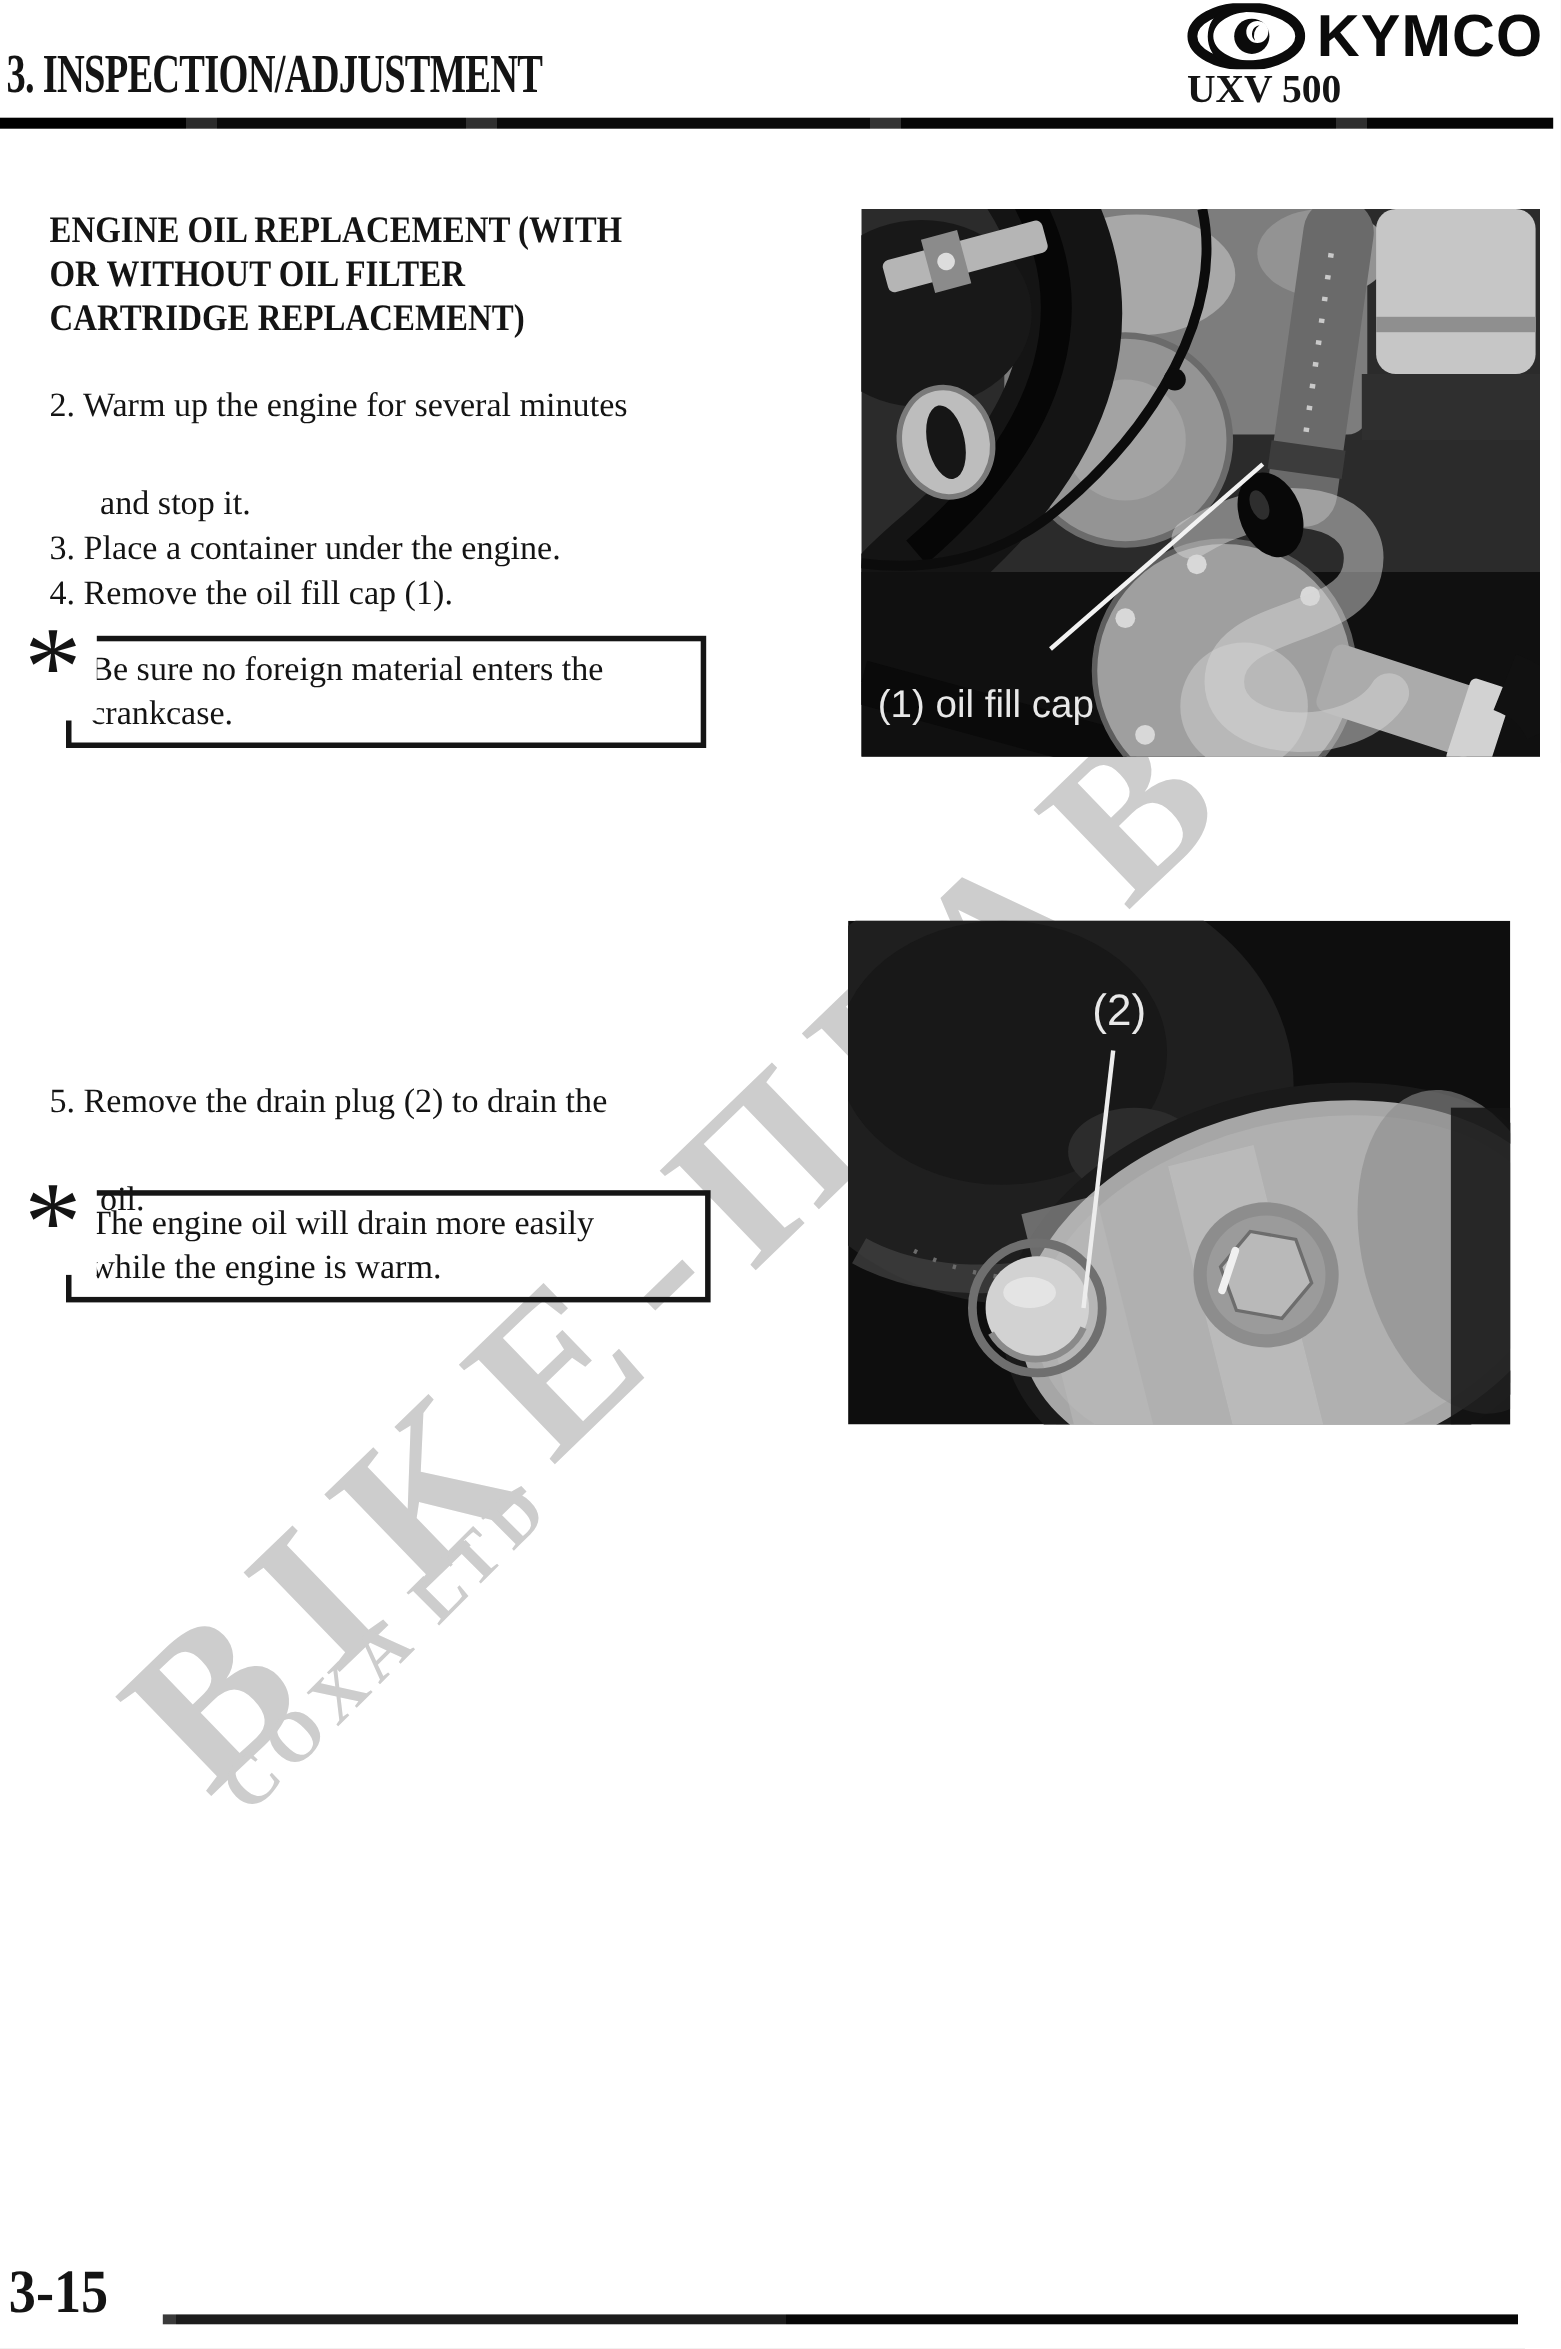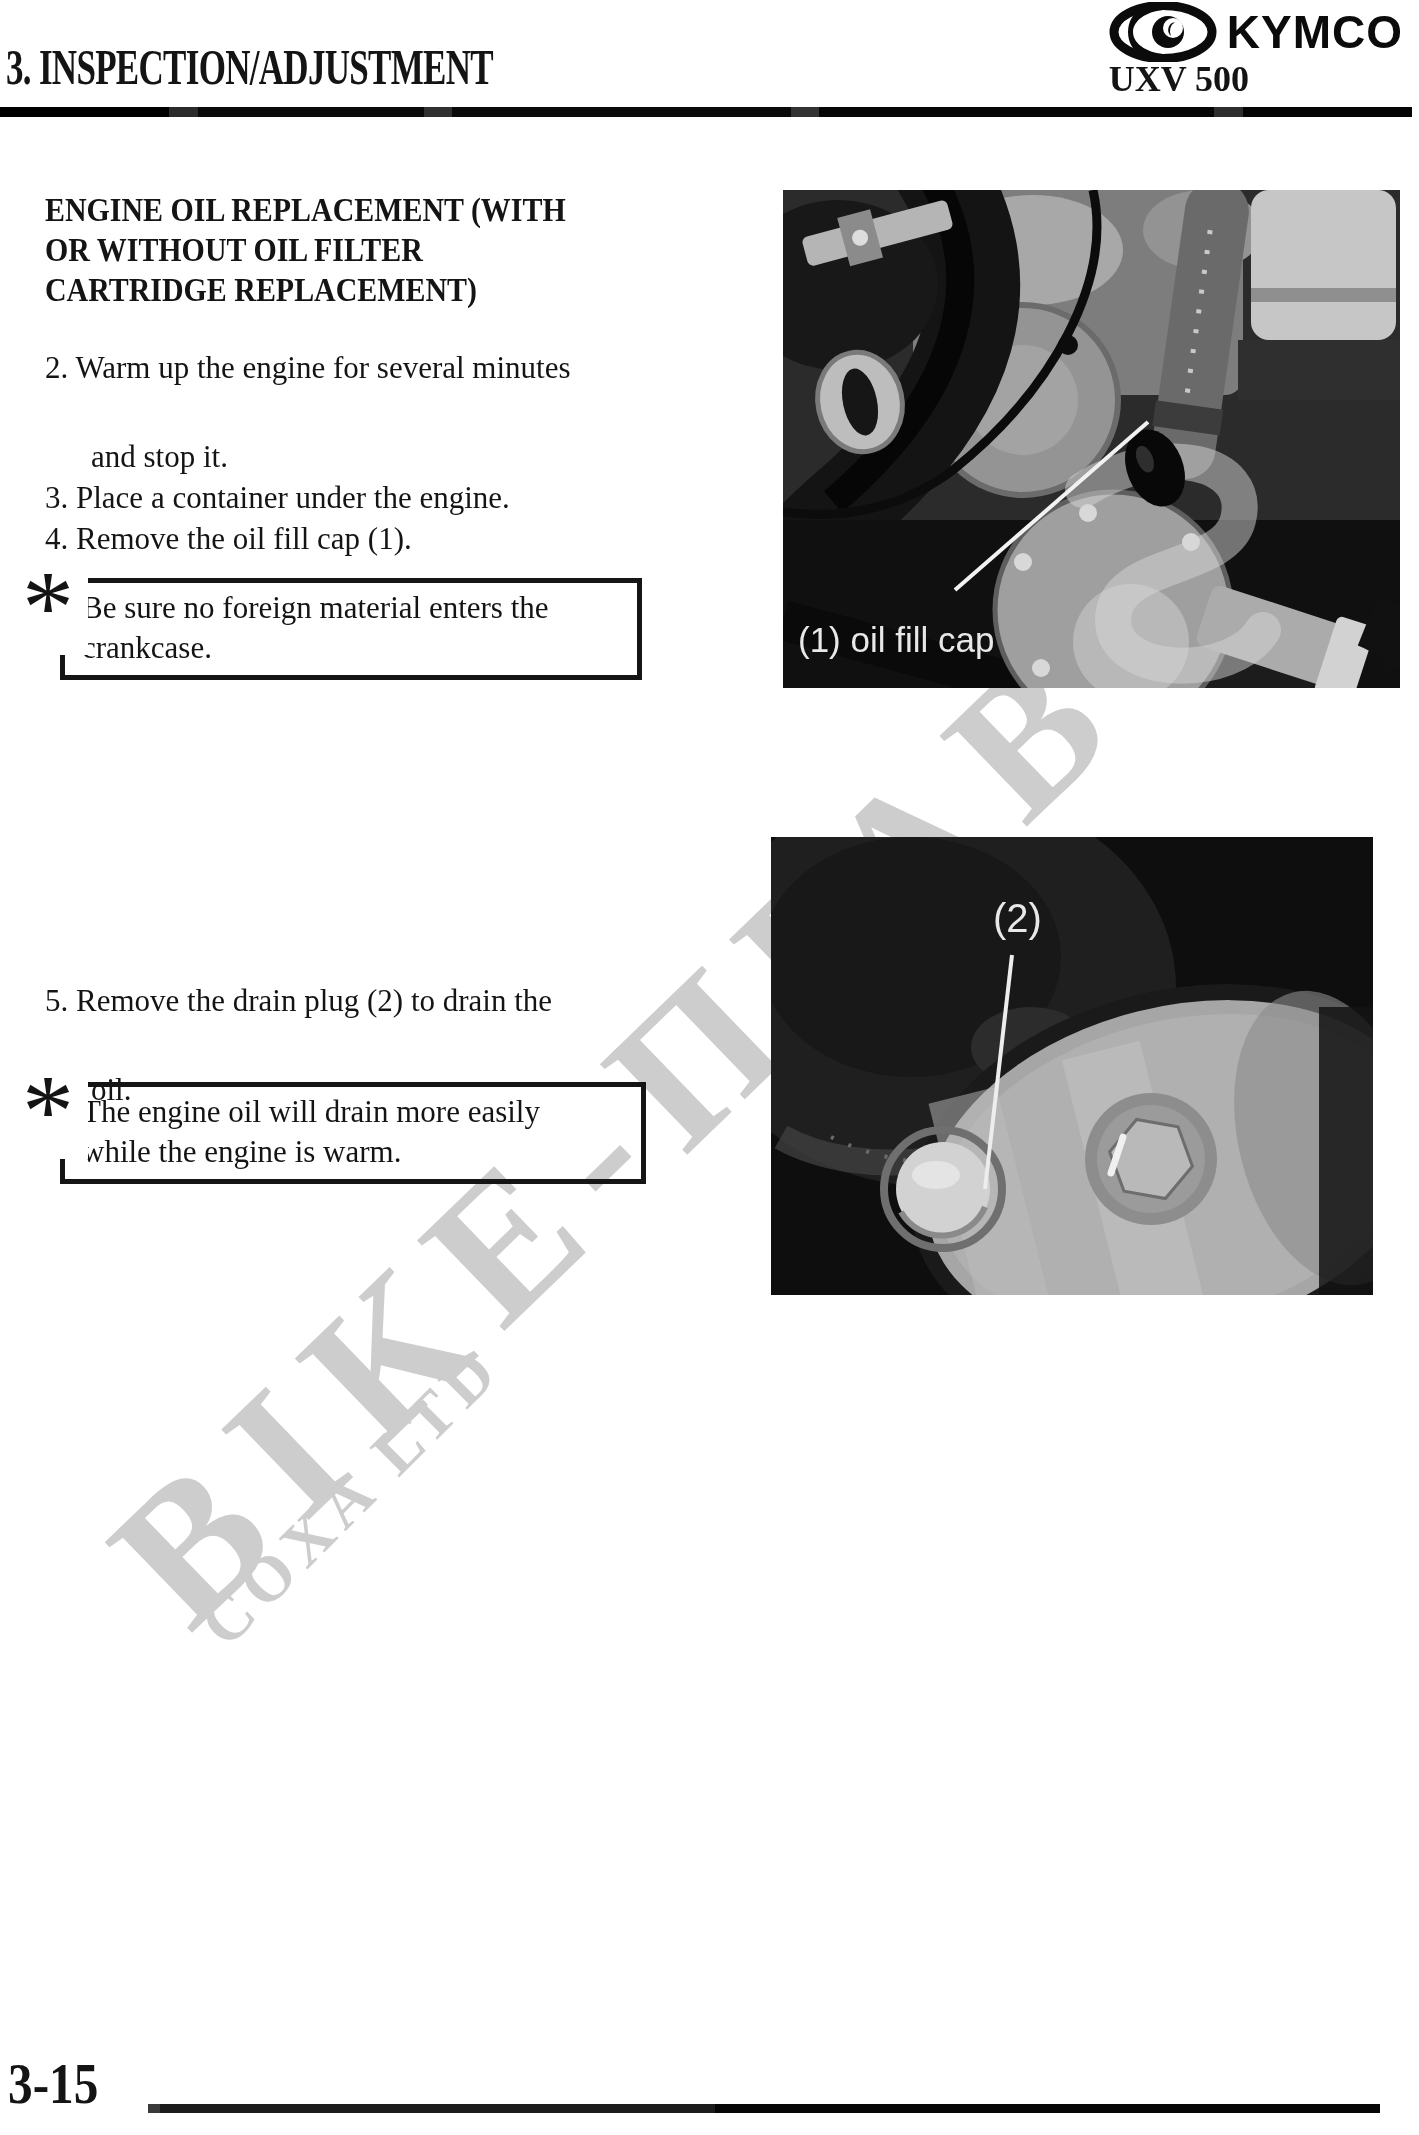--- a/index.html
+++ b/index.html
@@ -14,21 +14,21 @@
   .wm-main{left:145px;top:1478px;font-size:192px;letter-spacing:.16em;
       transform:rotate(-44deg);transform-origin:left center;}
   .wm-sec{left:212px;top:1598px;font-size:64px;letter-spacing:.13em;
       transform:rotate(-45deg);transform-origin:left center;}
   
   .title{position:absolute;left:6px;top:38px;z-index:3;margin:0;
       font-size:50px;font-weight:700;letter-spacing:-1px;white-space:nowrap;
       transform:scaleX(.70);transform-origin:left top;}
   .brand-block{position:absolute;top:2px;right:16px;z-index:3;}
   .brand-row{display:flex;align-items:center;gap:10px;}
-  .brand{font-family:"Liberation Sans",sans-serif;font-weight:800;font-size:46px;
+  .brand{font-family:"Liberation Sans",sans-serif;font-weight:800;font-size:54px;
       letter-spacing:1px;color:#0b0b0b;}
   .model{font-size:36px;font-weight:700;text-align:left;margin-top:-4px;padding-right:4px;}
   .header-rule{position:absolute;left:0;top:107px;width:1412px;height:10px;z-index:3;
       background:linear-gradient(to right,#000 0 12%,#2b2b2b 12% 14%,#0a0a0a 14% 30%,
       #303030 30% 32%,#0a0a0a 32% 56%,#333 56% 58%,#060606 58% 86%,#2e2e2e 86% 88%,#050505 88%);}
   
   .heading{position:absolute;left:45px;top:190px;z-index:3;font-size:34px;font-weight:700;
       line-height:40px;transform:scaleX(.88);transform-origin:left top;white-space:nowrap;}
   .steps{position:absolute;left:45px;z-index:3;width:640px;font-size:31px;line-height:41px;}
   .steps1{top:347px;}

